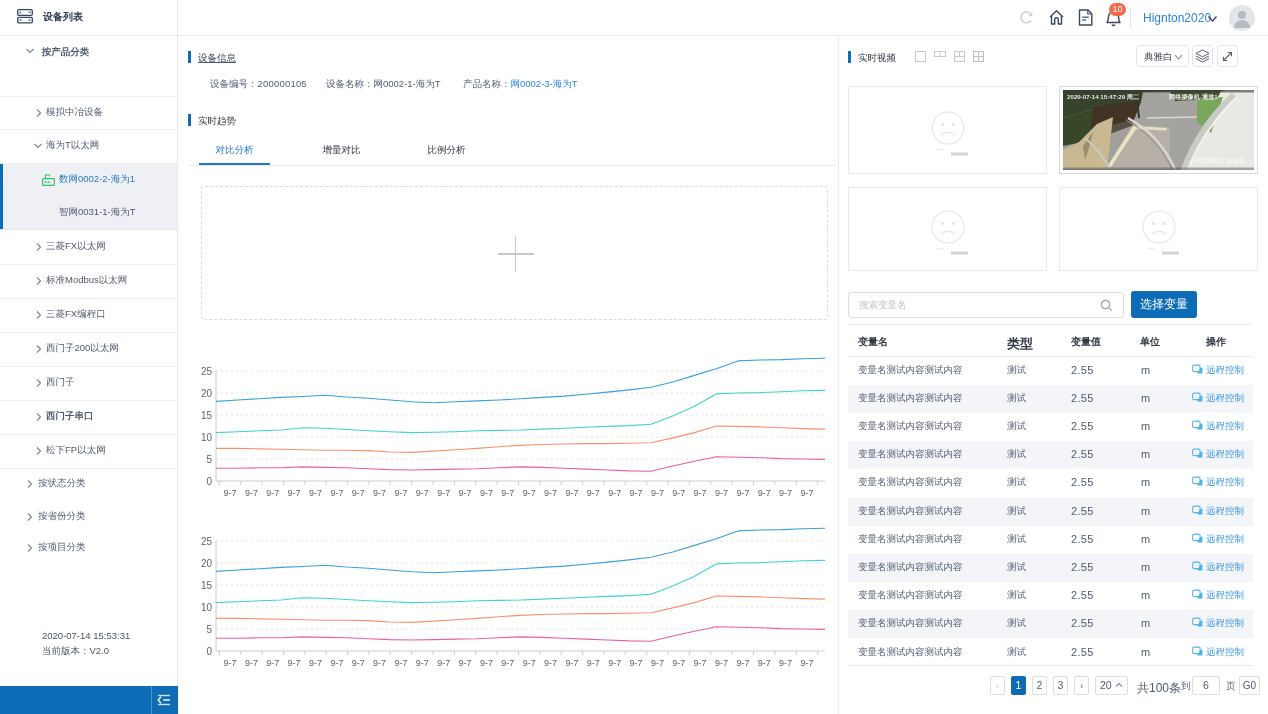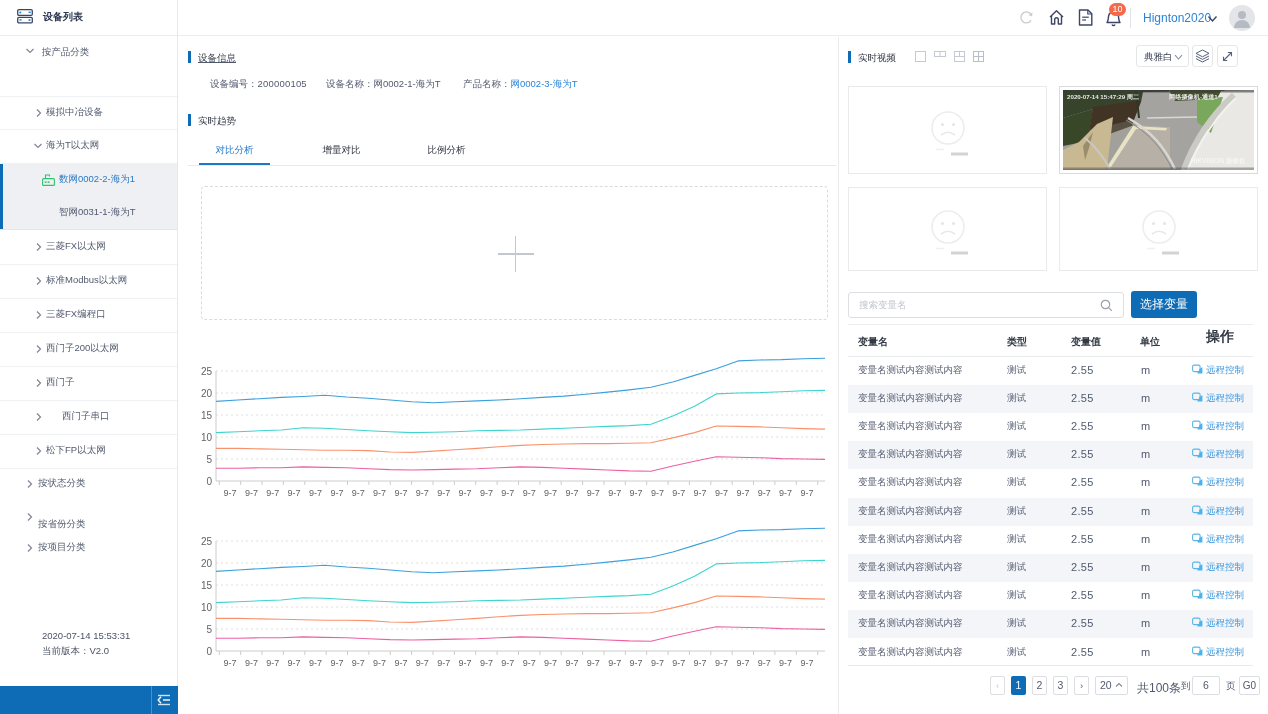--- a/index.html
+++ b/index.html
@@ -21,21 +21,21 @@
       <rect x="0.7" y="0.7" width="14.6" height="5.6" rx="1.2" fill="none" stroke="#3c4664" stroke-width="1.3"></rect>
       <rect x="0.7" y="8.3" width="14.6" height="5.6" rx="1.2" fill="none" stroke="#3c4664" stroke-width="1.3"></rect>
       <rect x="2.4" y="2.6" width="1.8" height="1.8" fill="#1a84e0"></rect>
       <rect x="11.6" y="2.6" width="2.2" height="1.4" fill="#1a84e0"></rect>
       <rect x="2.4" y="10.2" width="2.2" height="1.4" fill="#1a84e0"></rect>
       <rect x="11.6" y="10.2" width="1.8" height="1.8" fill="#1a84e0"></rect>
     </svg>
     <div class="abs" style="left:43px;top:10px;font-size:10px;font-weight:bold;color:#2e3852;">设备列表</div>
   </div>
 
-  <div class="abs" style="left:25px;top:46px;color:#515a6e;">
+  <div class="abs" style="left:25px;top:46px;color:#515a6e;font-weight:bold;">
     <svg width="10" height="10" viewBox="0 0 10 10" style="display:inline-block;vertical-align:-1px">
         <path d="M1.5 3 L5 6.5 L8.5 3" fill="none" stroke="#808695" stroke-width="1.2"></path>
       </svg>
     <span style="margin-left:4px;">按产品分类</span>
   </div>
 
 
   <div class="abs" style="left:0;top:96px;width:177px;height:1px;background:#f0f1f3;"></div>
 <svg width="10" height="10" viewBox="0 0 10 10" class="abs" style="left:34px;top:108px">
       <path d="M3 1.5 L6.5 5 L3 8.5" fill="none" stroke="#808695" stroke-width="1.2"></path>
@@ -79,35 +79,35 @@
     <div class="abs" style="left:46px;top:342px;color:#515a6e;">西门子200以太网</div>
     <div class="abs" style="left:0;top:366px;width:177px;height:1px;background:#f0f1f3;"></div>
 <svg width="10" height="10" viewBox="0 0 10 10" class="abs" style="left:34px;top:378px">
       <path d="M3 1.5 L6.5 5 L3 8.5" fill="none" stroke="#808695" stroke-width="1.2"></path>
     </svg>
     <div class="abs" style="left:46px;top:376px;color:#515a6e;font-family:Liberation Mono, monospace;">西门子</div>
     <div class="abs" style="left:0;top:400px;width:177px;height:1px;background:#f0f1f3;"></div>
 <svg width="10" height="10" viewBox="0 0 10 10" class="abs" style="left:34px;top:412px">
       <path d="M3 1.5 L6.5 5 L3 8.5" fill="none" stroke="#808695" stroke-width="1.2"></path>
     </svg>
-    <div class="abs" style="left:62px;top:410px;color:#515a6e;">西门子串口</div>
+    <div class="abs" style="left:46px;top:410px;color:#515a6e;font-weight:bold;">西门子串口</div>
     <div class="abs" style="left:0;top:434px;width:177px;height:1px;background:#f0f1f3;"></div>
 <svg width="10" height="10" viewBox="0 0 10 10" class="abs" style="left:34px;top:446px">
       <path d="M3 1.5 L6.5 5 L3 8.5" fill="none" stroke="#808695" stroke-width="1.2"></path>
     </svg>
     <div class="abs" style="left:46px;top:444px;color:#515a6e;">松下FP以太网</div>
     <div class="abs" style="left:0;top:468px;width:177px;height:1px;background:#f0f1f3;"></div>
 <svg width="10" height="10" viewBox="0 0 10 10" class="abs" style="left:25px;top:479px">
       <path d="M3 1.5 L6.5 5 L3 8.5" fill="none" stroke="#808695" stroke-width="1.2"></path>
     </svg>
     <div class="abs" style="left:38px;top:477px;color:#515a6e;">按状态分类</div>
 <svg width="10" height="10" viewBox="0 0 10 10" class="abs" style="left:25px;top:512px">
       <path d="M3 1.5 L6.5 5 L3 8.5" fill="none" stroke="#808695" stroke-width="1.2"></path>
     </svg>
-    <div class="abs" style="left:38px;top:510px;color:#515a6e;margin-top:8px;">按省份分类</div>
+    <div class="abs" style="left:38px;top:510px;color:#515a6e;">按省份分类</div>
 <svg width="10" height="10" viewBox="0 0 10 10" class="abs" style="left:25px;top:543px">
       <path d="M3 1.5 L6.5 5 L3 8.5" fill="none" stroke="#808695" stroke-width="1.2"></path>
     </svg>
     <div class="abs" style="left:38px;top:541px;color:#515a6e;">按项目分类</div>
 
   <div class="abs" style="left:42px;top:630px;color:#4a5264;">2020-07-14 15:53:31</div>
   <div class="abs" style="left:42px;top:645px;color:#4a5264;">当前版本：V2.0</div>
 
   <div class="abs" style="left:0;top:686px;width:178px;height:28px;background:#0d6cb5;">
     <div class="abs" style="left:151px;top:0;width:1px;height:28px;background:rgba(255,255,255,0.25);"></div>
@@ -431,24 +431,24 @@
   <div class="abs" style="left:10px;top:6px;color:#c0c4cc;">搜索变量名</div>
   <svg class="abs" style="right:10px;top:6px" width="13" height="13" viewBox="0 0 13 13">
       <circle cx="5.5" cy="5.5" r="4.2" fill="none" stroke="#9aa0ab" stroke-width="1.2"></circle>
       <line x1="8.7" y1="8.7" x2="11.8" y2="11.8" stroke="#9aa0ab" stroke-width="1.2"></line>
     </svg>
 </div>
 <div class="abs" style="left:1131px;top:291px;width:66px;height:27px;background:#0d6cb5;border-radius:3px;color:#fff;text-align:center;line-height:27px;font-size:12px;">选择变量</div>
 
 <div class="abs" style="left:848px;top:324px;width:405px;height:1px;background:#ebedf0;"></div>
 <div class="abs" style="left:858px;top:335px;color:#333a45;font-weight:bold;font-size:10px;">变量名</div>
-<div class="abs" style="left:1007px;top:335px;color:#333a45;font-weight:bold;font-size:10px;">类型</div>
+<div class="abs" style="left:1007px;top:335px;color:#333a45;font-weight:bold;font-size:13px;">类型</div>
 <div class="abs" style="left:1071px;top:335px;color:#333a45;font-weight:bold;font-size:10px;">变量值</div>
 <div class="abs" style="left:1140px;top:335px;color:#333a45;font-weight:bold;font-size:10px;">单位</div>
-<div class="abs" style="left:1206px;top:328px;color:#333a45;font-weight:bold;font-size:14px;">操作</div>
+<div class="abs" style="left:1206px;top:335px;color:#333a45;font-weight:bold;font-size:10px;">操作</div>
 <div class="abs" style="left:848px;top:356px;width:405px;height:1px;background:#e8eaec;"></div>
 <div class="abs" style="left:858px;top:363.6px;color:#515a6e;font-size:9.5px;">变量名测试内容测试内容</div>
 <div class="abs" style="left:1007px;top:363.6px;color:#515a6e;font-size:9.5px;">测试</div>
 <div class="abs" style="left:1071px;top:363.6px;color:#515a6e;font-size:11px;letter-spacing:0.3px;">2.55</div>
 <div class="abs" style="left:1141px;top:363.6px;color:#515a6e;font-size:11px;">m</div>
 <div class="abs" style="left:1192px;top:363.6px;color:#3d97dd;font-size:9.5px;"><svg width="11" height="11" viewBox="0 0 11 11" style="display:inline-block;vertical-align:-2px;margin-right:3px;">
       <rect x="0.6" y="1.1" width="7.5" height="6.5" rx="1.6" fill="none" stroke="#5ab5e8" stroke-width="1.1"></rect>
       <path d="M7.2 5 L10.4 3.2 L10.4 9.4 L5.4 9.4 A2.4 2.4 0 0 1 7.2 6.8 Z" fill="#49b4ec" stroke="none"></path>
     </svg>远程控制</div>
 <div class="abs" style="left:848px;top:384.7px;width:405px;height:28.2px;background:#f3f5f9;"></div>

